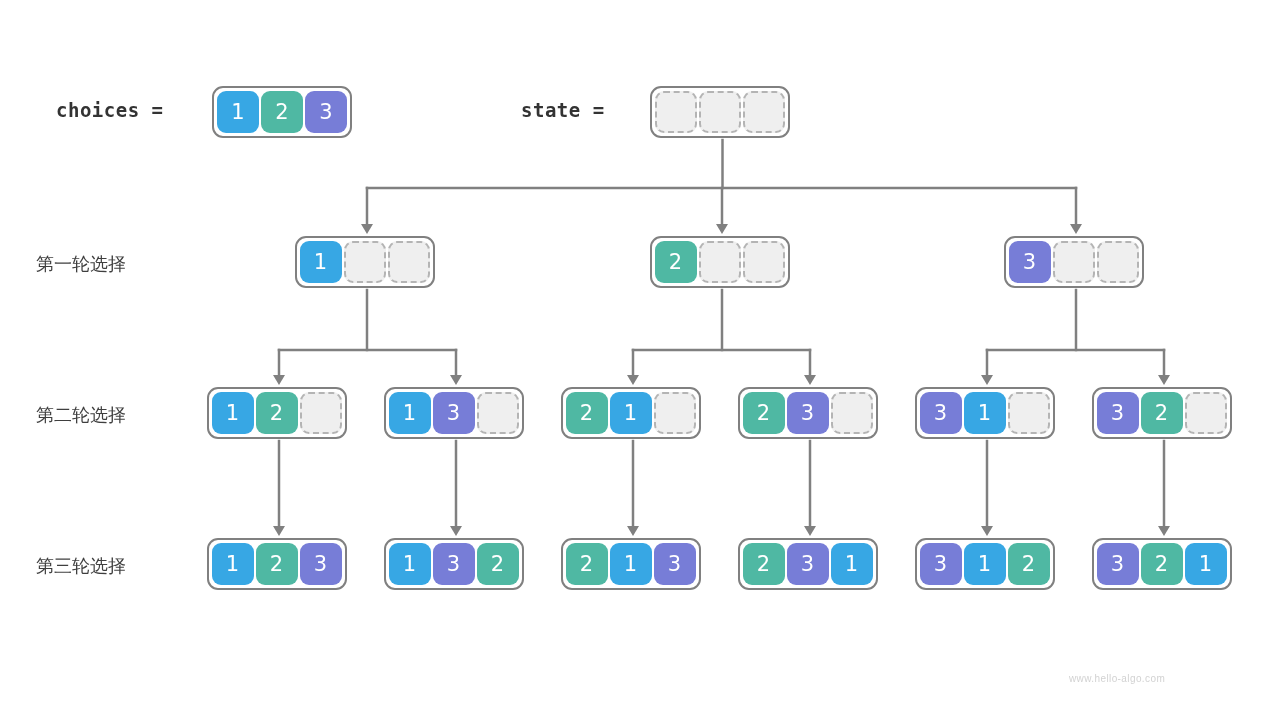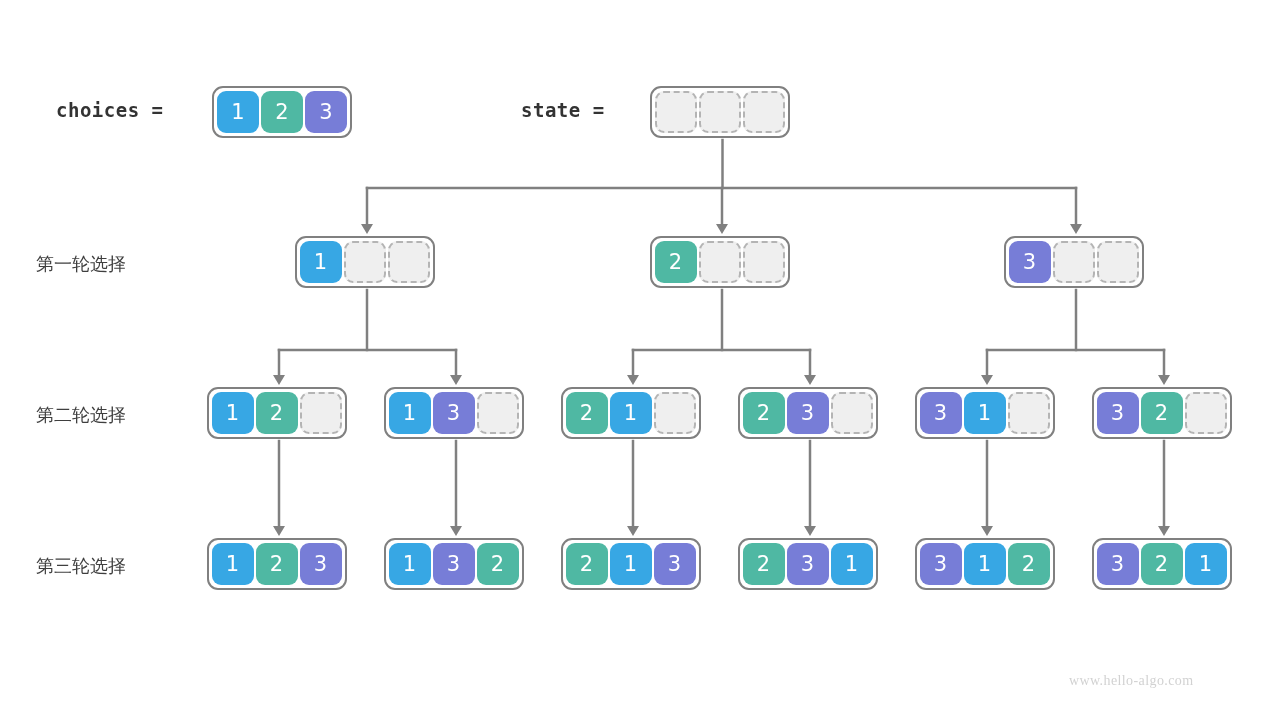--- a/index.html
+++ b/index.html
@@ -45,22 +45,22 @@
   }
   .row-label {
     position: absolute;
     font-family: "DejaVu Sans", sans-serif;
     font-size: 18px;
     color: #3f3f3f;
     white-space: nowrap;
   }
   .watermark {
     position: absolute;
-    font-family: Liberation Serif, serif;
-    font-size: 14px;
+    font-family: Liberation Sans, sans-serif;
+    font-size: 10px;
     color: #d2d2d2;
     letter-spacing: 0.4px;
     white-space: nowrap;
   }
 
   
   .array {
     position: absolute;
     display: flex;
     flex-direction: row;

